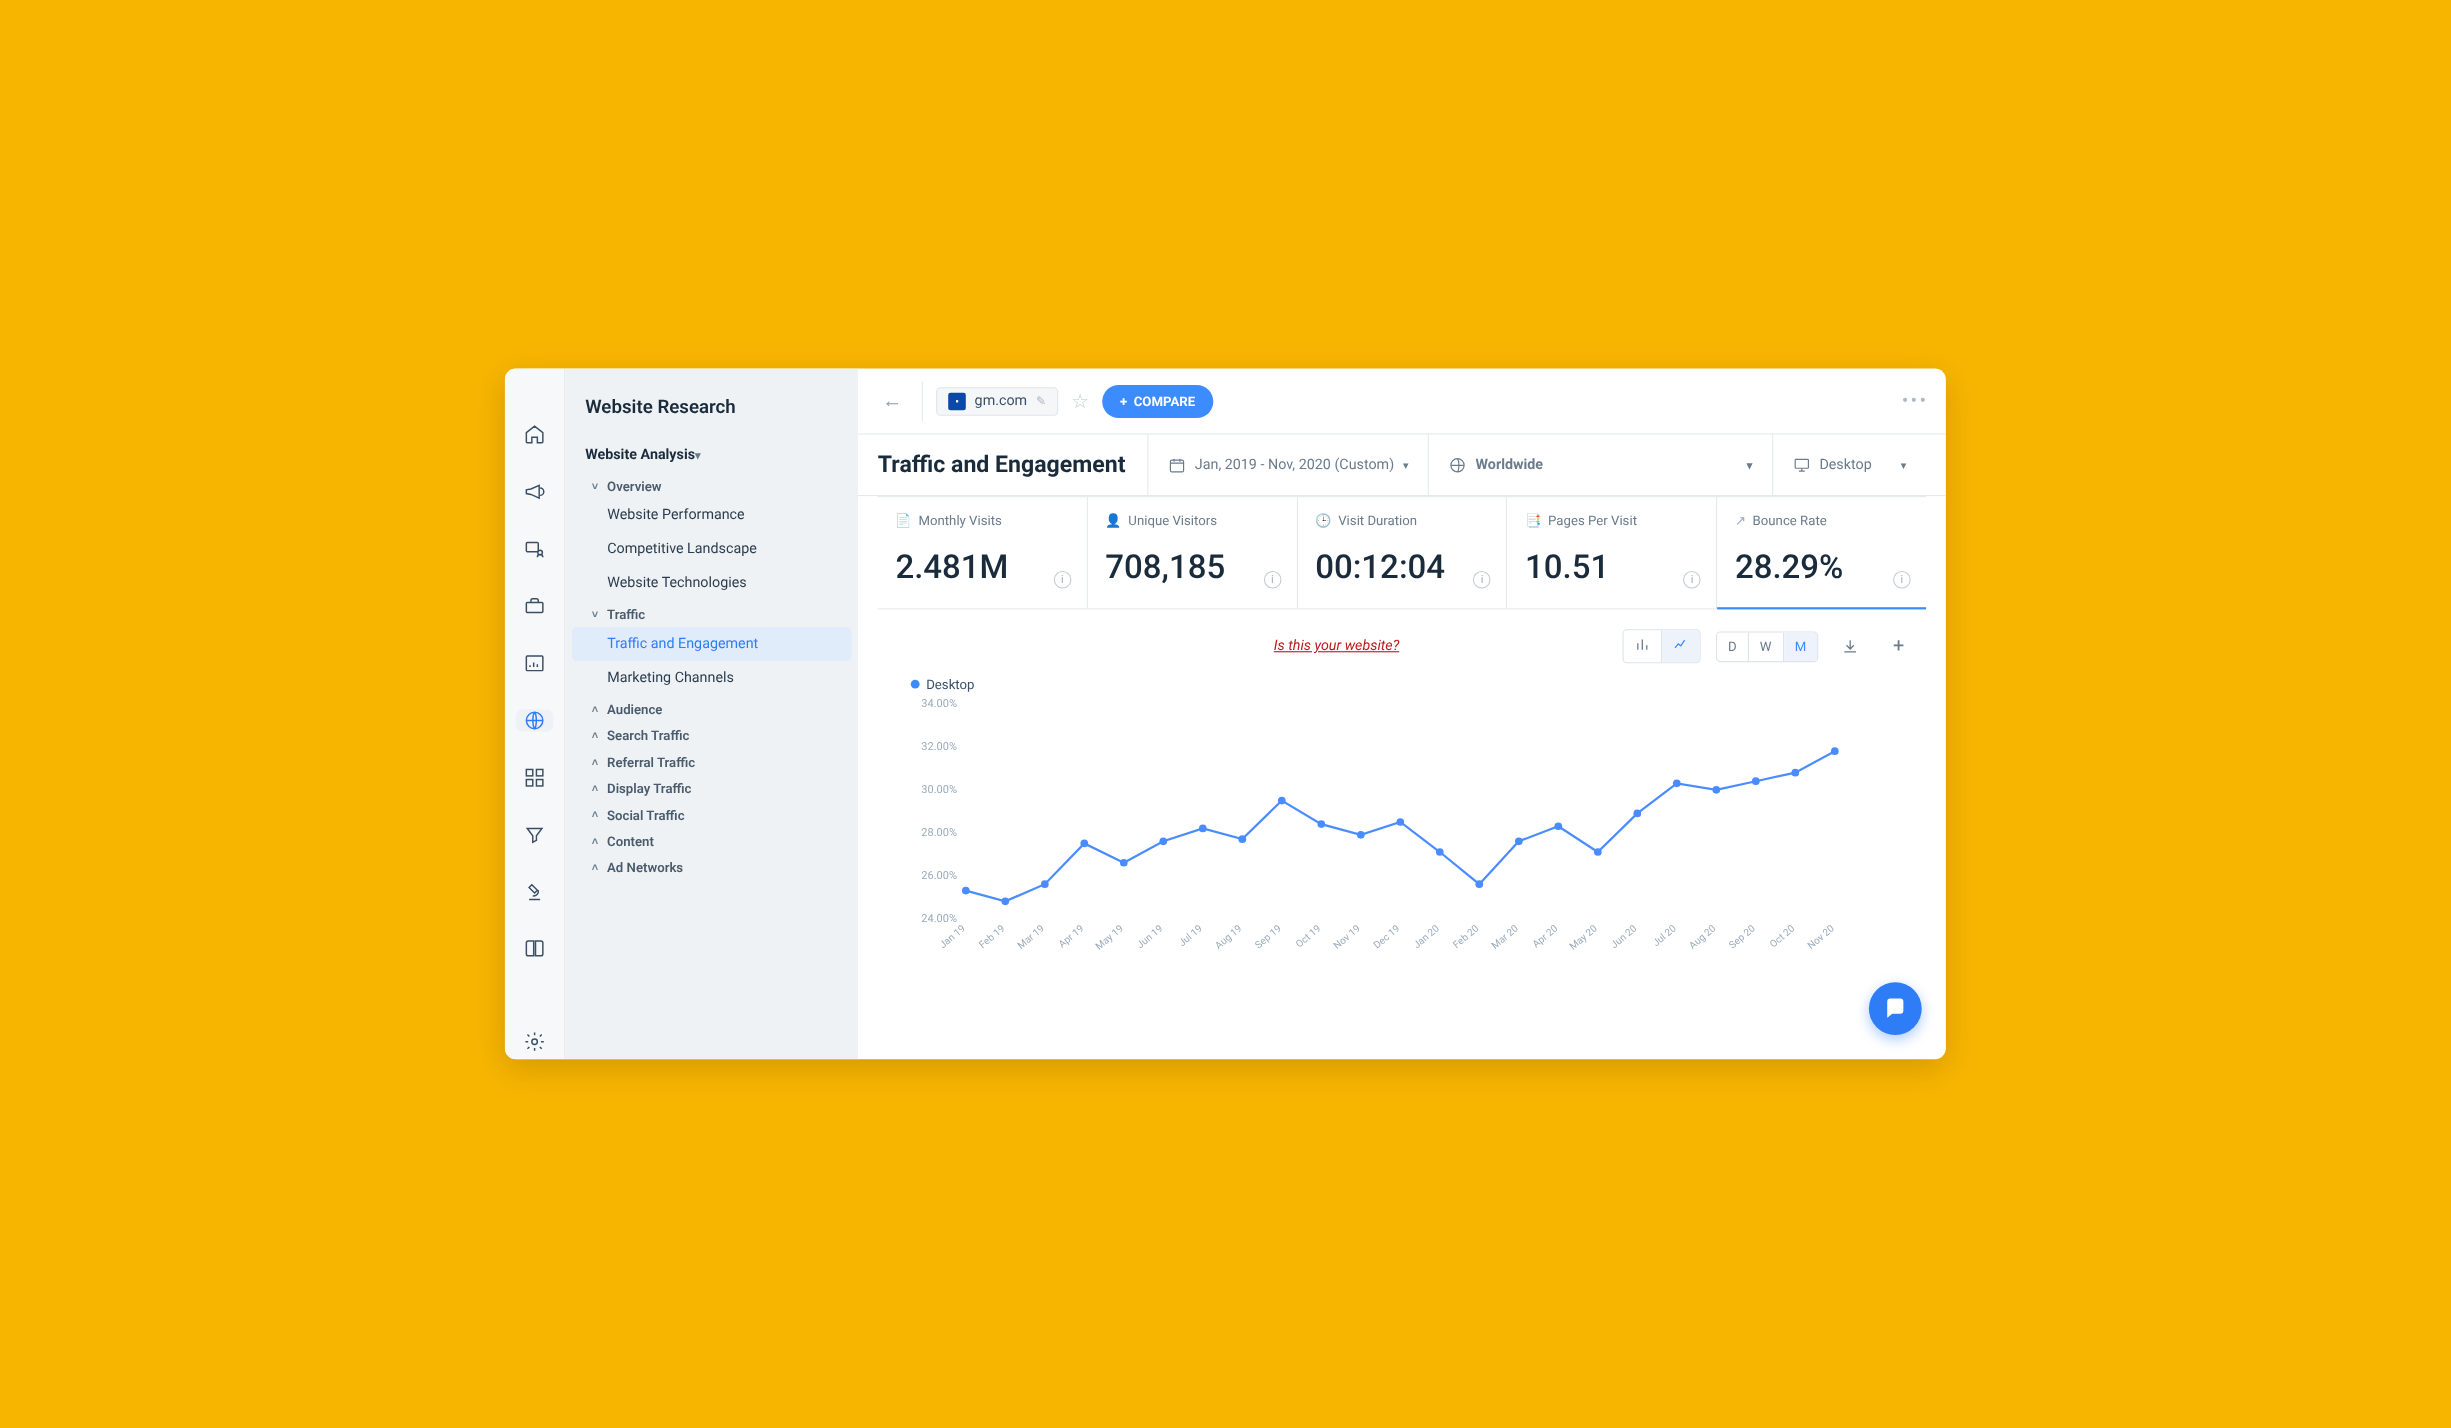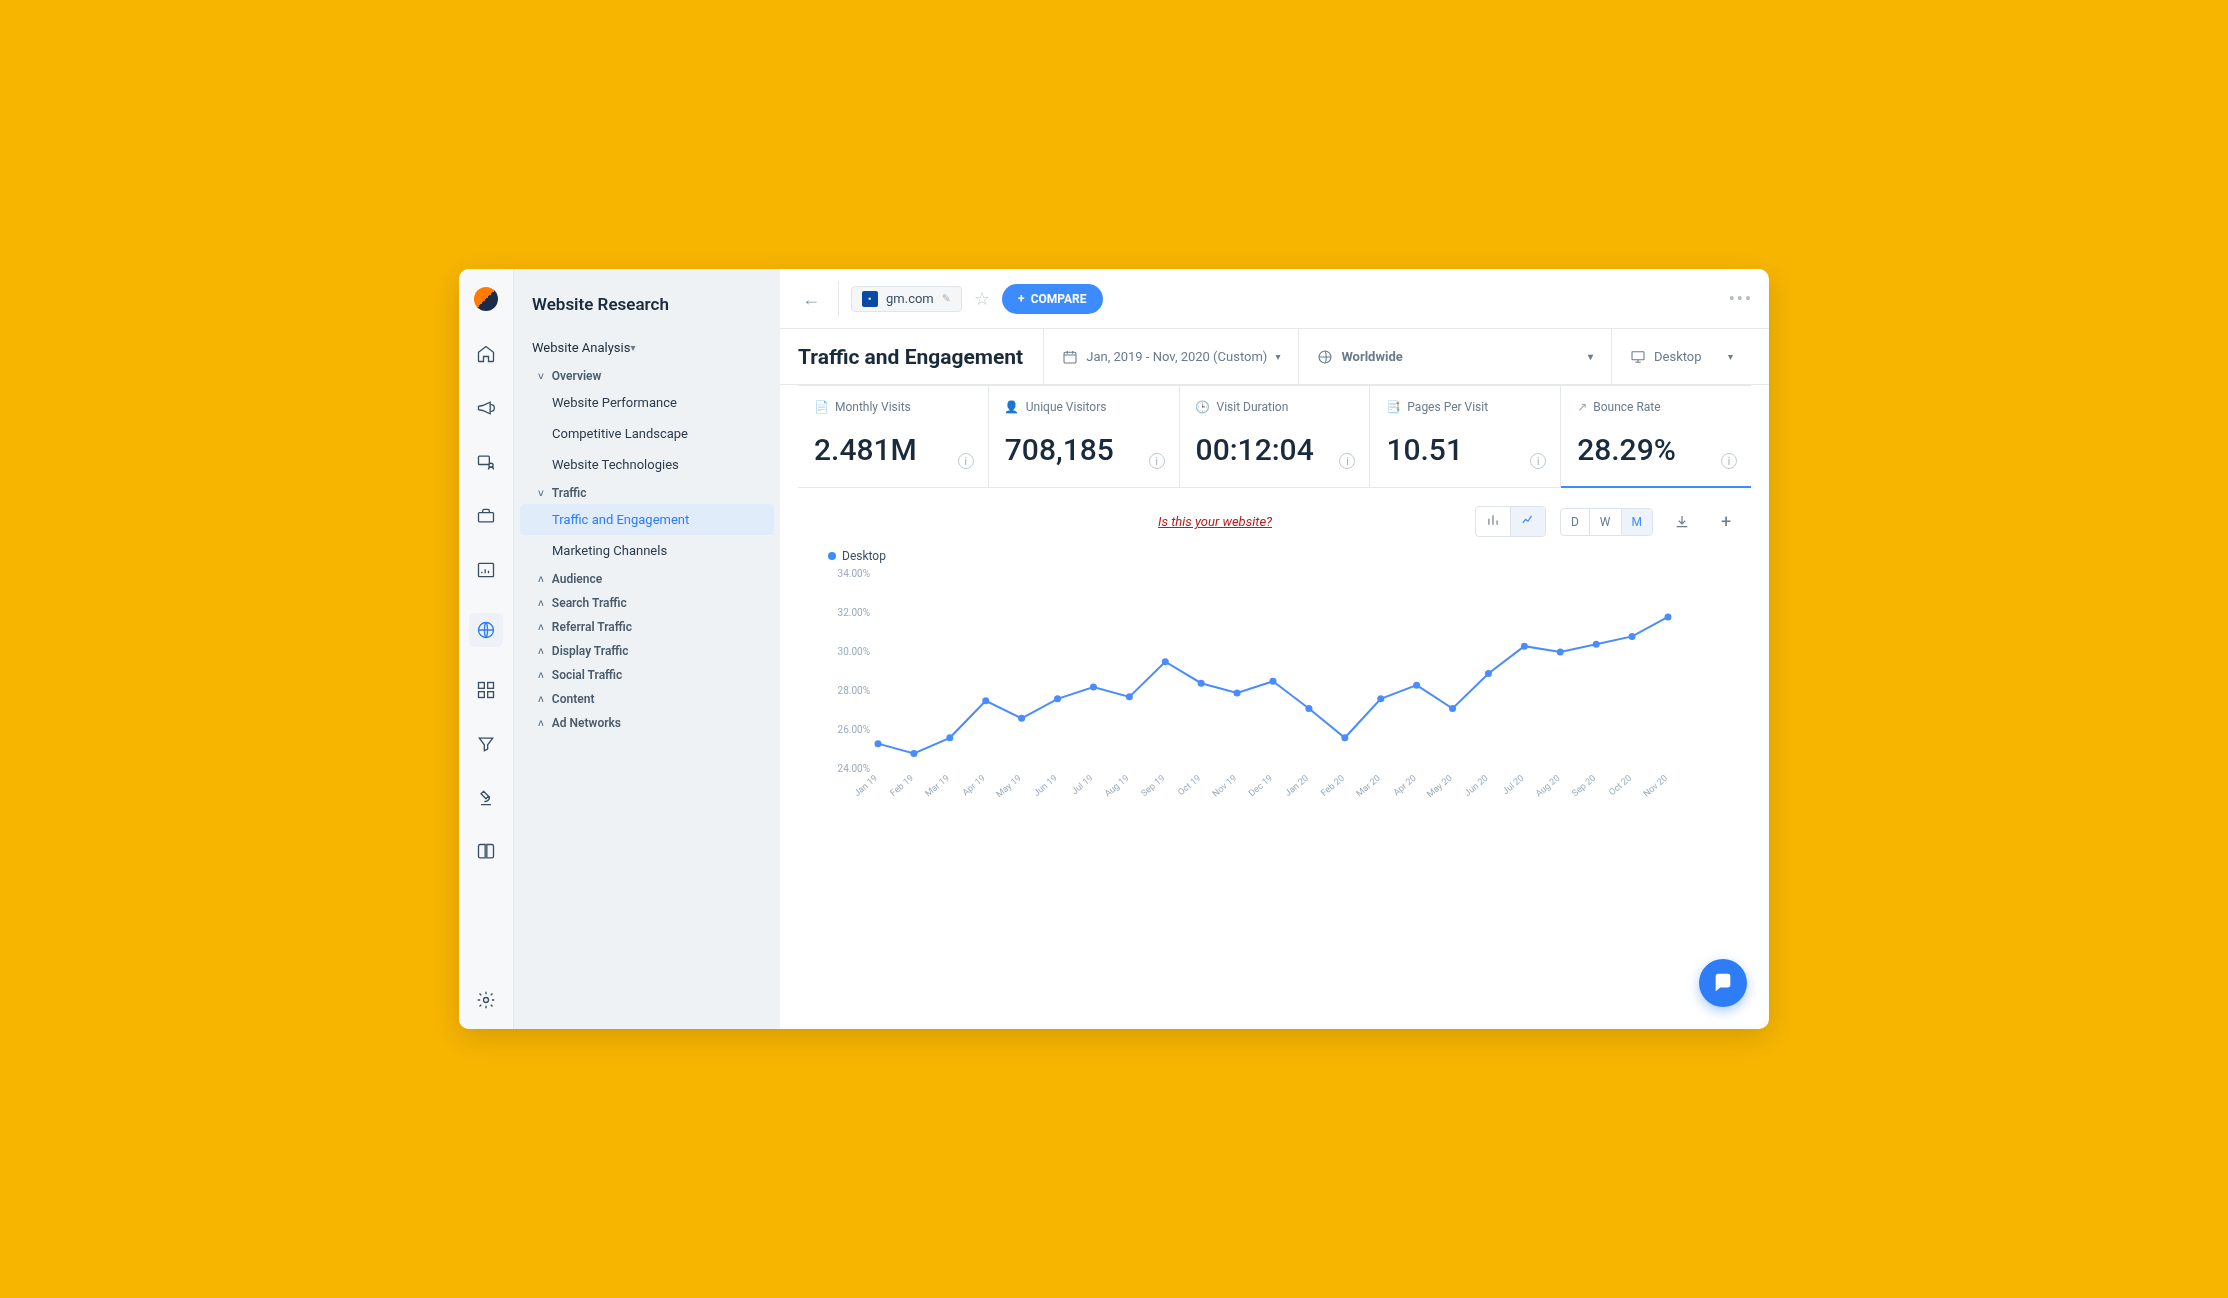--- a/index.html
+++ b/index.html
@@ -1,25 +1,25 @@
 <!DOCTYPE html>
 <html><head>
 <meta charset="utf-8">
 <style>
 *{box-sizing:border-box;margin:0;padding:0;font-family:-apple-system,BlinkMacSystemFont,"Segoe UI",Roboto,sans-serif;}
 body{background:#F8B500;display:flex;align-items:center;justify-content:center;min-height:100vh;padding:40px;}
-.window{width:1310px;height:760px;background:#fff;border-radius:10px;overflow:hidden;display:flex;box-shadow:0 8px 30px rgba(0,0,0,.15);position:relative;}
+.window{width:1310px;height:628px;background:#fff;border-radius:10px;overflow:hidden;display:flex;box-shadow:0 8px 30px rgba(0,0,0,.15);position:relative;}
 .iconrail{width:55px;background:#f6f8fa;border-right:1px solid #e5e9ec;display:flex;flex-direction:column;align-items:center;padding-top:18px;gap:32px;}
 .iconrail .logo{width:24px;height:24px;border-radius:50%;background:linear-gradient(135deg,#ff7a00 50%,#1a2b4c 50%);}
 .iconrail .ic{width:22px;height:22px;display:flex;align-items:center;justify-content:center;color:#3a4f66;cursor:pointer;}
 .iconrail .ic.active{background:#eef2f6;border-radius:6px;color:#2e7cf6;width:34px;height:34px;}
 .iconrail .spacer{flex:1;}
 .sidebar{width:266px;background:#eef2f5;display:flex;flex-direction:column;font-size:13px;color:#3a4f66;}
 .sidebar h1{font-size:17px;font-weight:600;padding:25px 18px 18px;color:#1a2b3c;}
-.sidebar .section{display:flex;align-items:center;padding:8px 18px;font-weight:400;color:#1a2b3c;cursor:pointer;}
+.sidebar .section{display:flex;align-items:center;padding:8px 18px;font-weight:700;color:#1a2b3c;cursor:pointer;}
 .sidebar .group{padding:6px 18px 4px 24px;font-size:12px;font-weight:600;color:#4a5b6c;cursor:pointer;display:flex;align-items:center;gap:8px;}
 .sidebar .item{padding:8px 18px 8px 38px;cursor:pointer;color:#2b3c4d;}
 .sidebar .item.active{background:#e1ecfa;color:#2e7cf6;border-radius:4px;margin:0 6px;padding-left:32px;}
 .sidebar .bottom-section{margin-top:auto;border-top:1px solid #dde3e8;padding:14px 18px;display:flex;align-items:center;justify-content:space-between;font-weight:500;color:#1a2b3c;cursor:pointer;}
 .chev{font-size:10px;color:#6a7b8c;}
 .main{flex:1;display:flex;flex-direction:column;min-width:0;}
 .topbar{height:60px;border-bottom:1px solid #e5e9ec;display:flex;align-items:center;padding:0 16px;gap:12px;}
 .backbtn{width:30px;height:30px;display:flex;align-items:center;justify-content:center;color:#8a9aab;cursor:pointer;font-size:18px;}
 .sitebox{display:flex;align-items:center;gap:8px;background:#f4f6f8;border:1px solid #e0e5ea;border-radius:4px;padding:4px 10px;}
 .sitebox .favicon{width:16px;height:16px;background:#0a4aa6;border-radius:2px;display:flex;align-items:center;justify-content:center;color:#fff;font-size:8px;font-weight:bold;}

